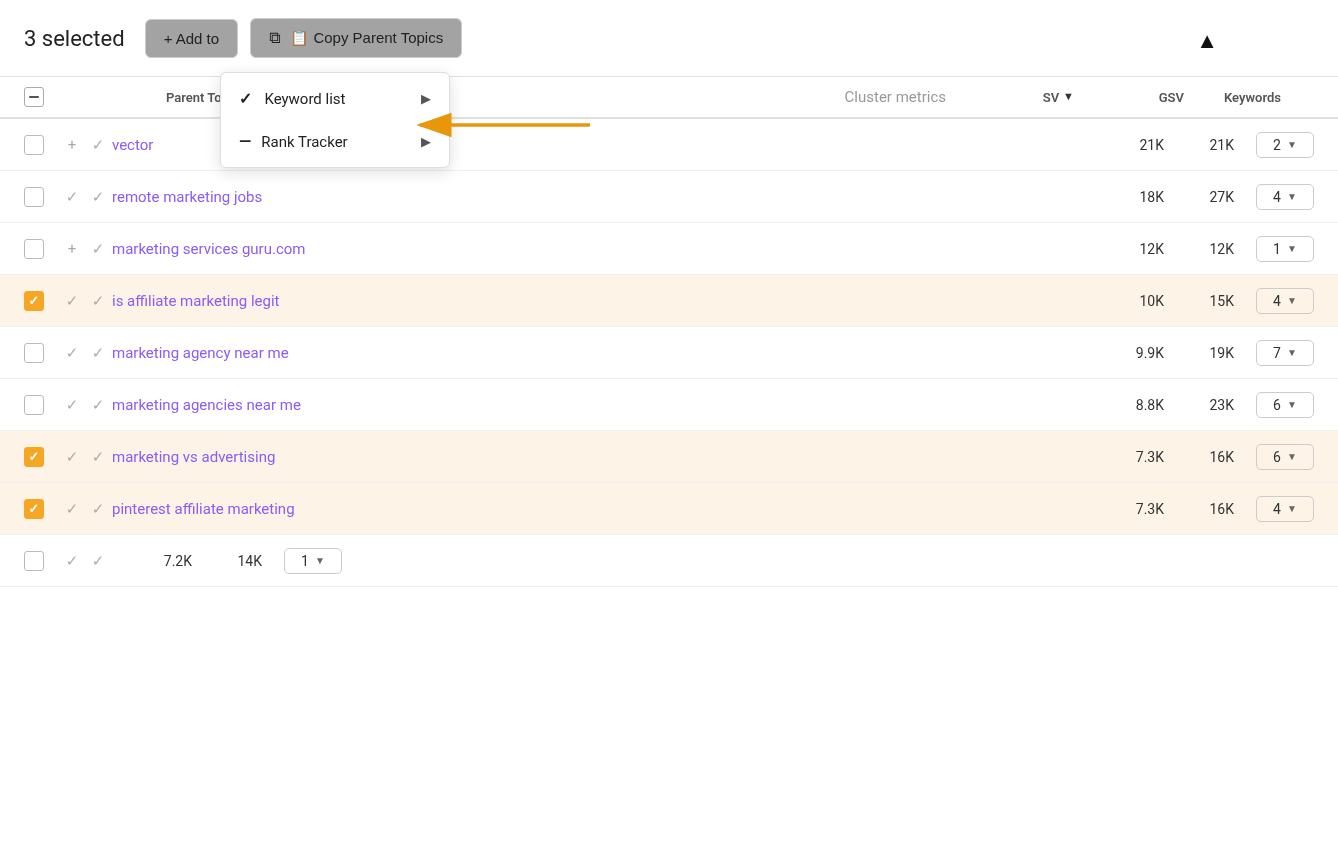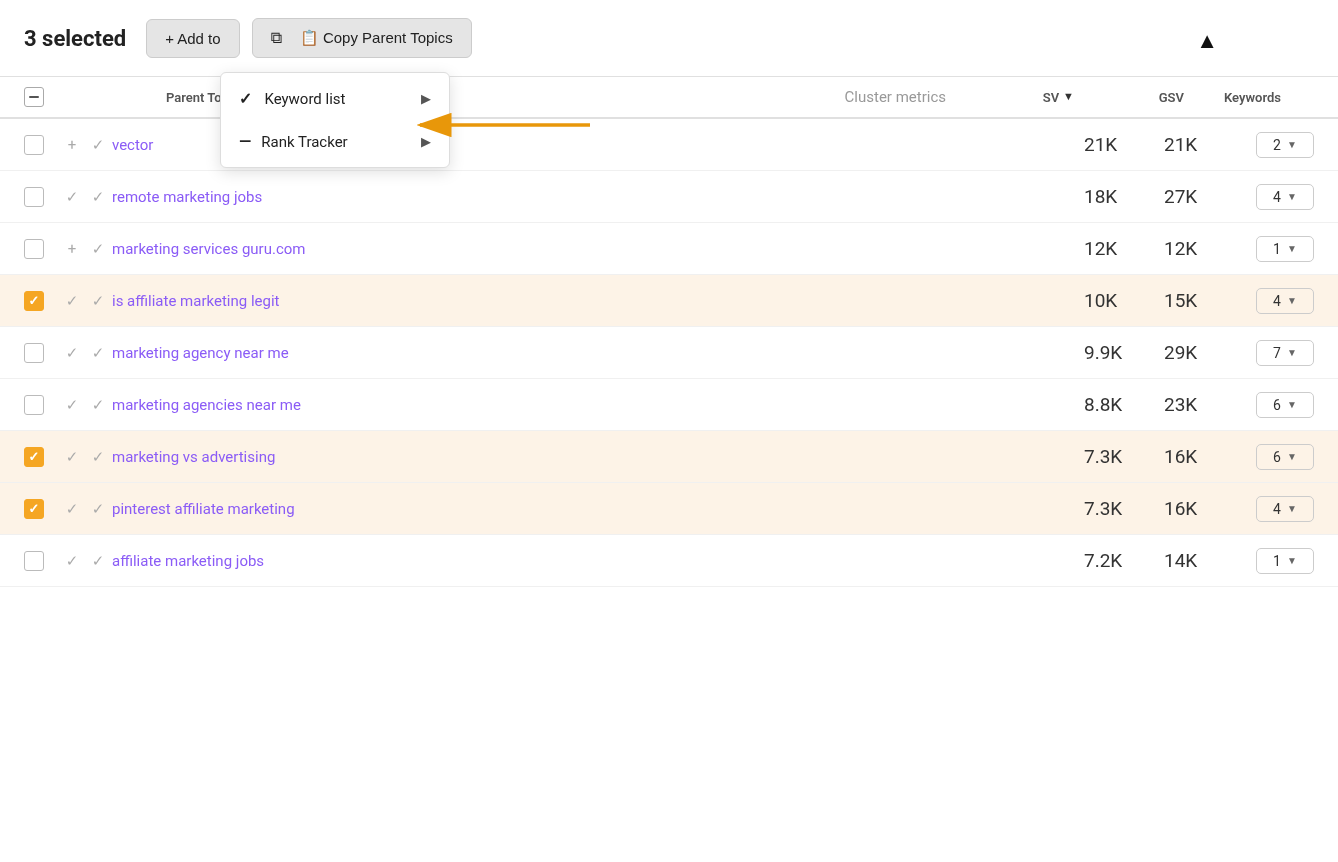--- a/index.html
+++ b/index.html
@@ -14,33 +14,33 @@
       display: flex;
       align-items: center;
       padding: 18px 24px;
       border-bottom: 1px solid #e0e0e0;
       gap: 12px;
       position: relative;
     }
 
     .selected-count {
       font-size: 22px;
-      font-weight: 700;
+      font-weight: 400;
       color: #222;
       margin-right: 8px;
     }
 
     .toolbar-btn {
       display: flex;
       align-items: flex-start;
       gap: 8px;
       padding: 10px 18px;
       border: 1.5px solid #ccc;
       border-radius: 6px;
-      background: #e5e5e5;
+      background: #a3a3a3;
       font-size: 15px;
       cursor: pointer;
       font-weight: 500;
       color: #222;
     }
 
     .cursor-arrow {
       position: absolute;
       right: 120px;
       top: 28px;
@@ -221,23 +221,23 @@
 
     .keyword-link {
       color: #8b5cf6;
       text-decoration: none;
       font-size: 15px;
       flex: 1;
     }
 
     .sv-val, .gsv-val {
       width: 80px;
-      text-align: left;
+      text-align: right;
       color: #333;
-      font-size: 19px;
+      font-size: 14px;
     }
 
     .gsv-val { width: 70px; }
 
     .kw-dropdown {
       width: 80px;
       display: flex;
       align-items: center;
       justify-content: flex-end;
     }
@@ -264,21 +264,21 @@
 </head>
 <body>
 
 <div class="toolbar">
   <span class="selected-count">3 selected</span>
   <button class="toolbar-btn">
     <span>+ Add to</span>
   </button>
   <button class="toolbar-btn">
     <span style="font-size:16px;">⧉</span>
-    <span style="margin-left:10px;">📋 Copy Parent Topics</span>
+    <span style="margin-left:2px;">📋 Copy Parent Topics</span>
   </button>
 
   <div class="cursor-arrow">▲</div>
 
   <div class="dropdown-menu">
     <div class="dropdown-item">
       <div class="dropdown-item-left">
         <span class="check-icon">✓</span>
         <span>Keyword list</span>
       </div>
@@ -391,21 +391,21 @@
         </div>
       </div>
       <div class="table-row">
         <div class="checkbox-col">
           <div class="checkbox"></div>
         </div>
         <div class="action-col action-icon" style="color: rgb(170, 170, 170);">✓</div>
         <div class="status-col status-icon">✓</div>
         <a class="keyword-link" href="#">marketing agency near me</a>
         <div class="sv-val">9.9K</div>
-        <div class="gsv-val">29K</div>
+        <div class="gsv-val">19K</div>
         <div class="kw-dropdown">
           <div class="kw-box">
             <span>7</span>
             <span class="chev">▼</span>
           </div>
         </div>
       </div>
       <div class="table-row">
         <div class="checkbox-col">
           <div class="checkbox"></div>
@@ -453,21 +453,20 @@
             <span class="chev">▼</span>
           </div>
         </div>
       </div>
       <div class="table-row">
         <div class="checkbox-col">
           <div class="checkbox"></div>
         </div>
         <div class="action-col action-icon" style="color: rgb(170, 170, 170);">✓</div>
         <div class="status-col status-icon">✓</div>
-        <a class="keyword-link" href="#">affiliate marketing jobs</a>
         <div class="sv-val">7.2K</div>
         <div class="gsv-val">14K</div>
         <div class="kw-dropdown">
           <div class="kw-box">
             <span>1</span>
             <span class="chev">▼</span>
           </div>
         </div>
       </div>
     </div>

